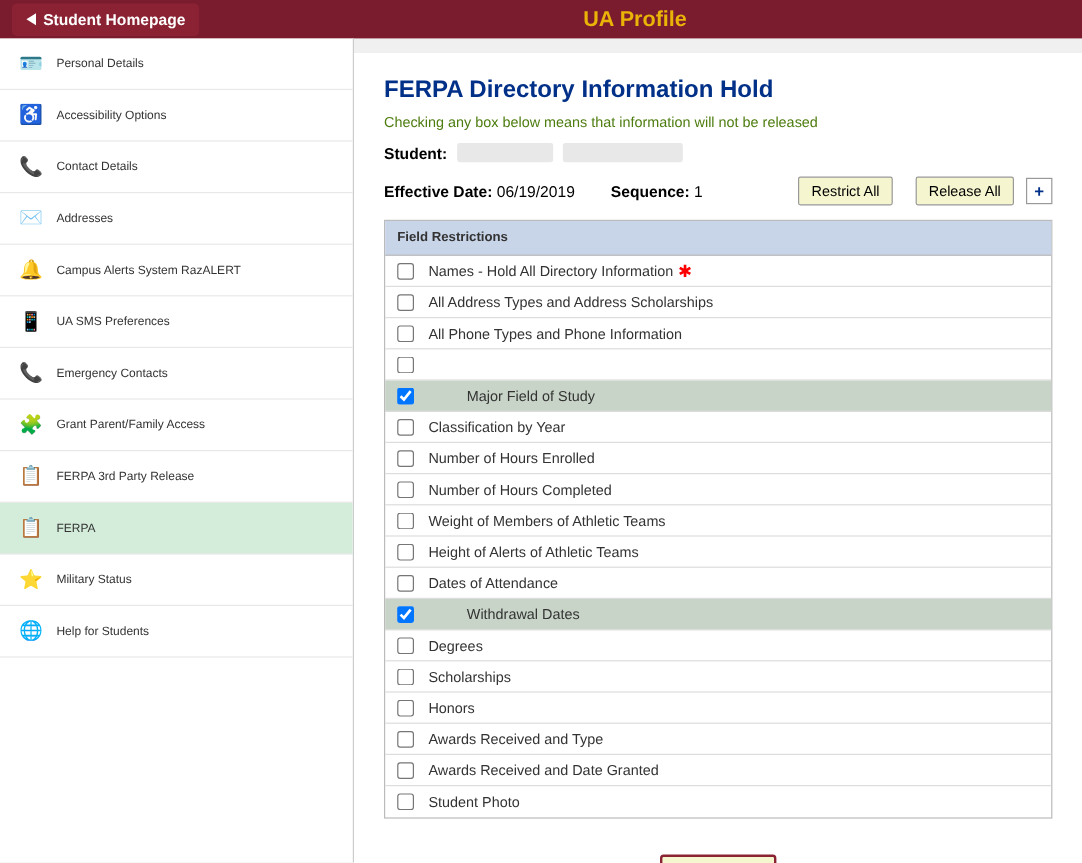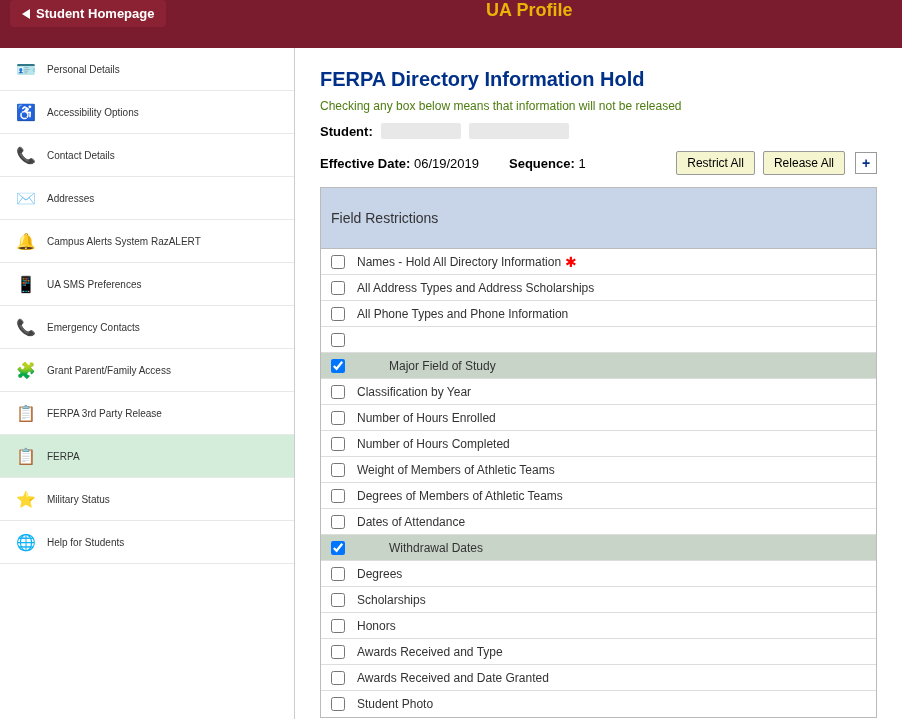--- a/index.html
+++ b/index.html
@@ -1,55 +1,55 @@
 <!DOCTYPE html>
 <html><head>
   <meta charset="utf-8">
   <style>
     * { box-sizing: border-box; margin: 0; padding: 0; }
     body { font-family: Arial, sans-serif; font-size: 13px; background: #f0f0f0; width: 902px; height: 719px; overflow: hidden; display: flex; flex-direction: column; }
 
     
-    .header { background: #7a1c2e; display: flex; align-items: flex-start; padding: 0 10px; height: 48px; }
+    .header { background: #7a1c2e; display: flex; align-items: center; padding: 0 10px; height: 32px; }
     .home-btn { background: #8b2233; border: none; color: white; padding: 6px 12px; border-radius: 4px; cursor: pointer; display: flex; align-items: center; gap: 6px; font-size: 13px; font-weight: bold; }
     .home-btn .chevron { width: 0; height: 0; border-top: 5px solid transparent; border-bottom: 5px solid transparent; border-right: 8px solid white; display: inline-block; }
     .header-title { flex: 1; text-align: center; color: #eab308; font-size: 18px; font-weight: bold; }
 
     
     .main-layout { display: flex; flex: 1; overflow: hidden; }
 
     
     .sidebar { width: 295px; background: white; border-right: 1px solid #ccc; overflow-y: auto; flex-shrink: 0; }
     .sidebar-item { display: flex; align-items: center; gap: 10px; padding: 10px 15px; cursor: pointer; border-bottom: 1px solid #e8e8e8; color: #333; font-size: 13px; }
     .sidebar-item.active { background: #d4edda; }
     .sidebar-icon { width: 22px; height: 22px; display: flex; align-items: center; justify-content: center; font-size: 16px; flex-shrink: 0; }
     .sidebar-label { font-size: 10px; }
 
     
-    .content { flex: 1; background: white; overflow-y: auto; padding: 20px 25px; }
+    .content { flex: 1; background: white; overflow-y: auto; padding: 20px 25px; margin-top: 12px; }
 
     .page-title { color: #003087; font-size: 20px; font-weight: bold; margin-bottom: 8px; }
     .subtitle { color: #4d7c0f; font-size: 12px; margin-bottom: 10px; }
     .student-row { display: flex; align-items: center; gap: 8px; margin-bottom: 12px; font-size: 13px; }
     .student-label { font-weight: bold; }
     .student-value-box { background: #e8e8e8; width: 80px; height: 16px; display: inline-block; border-radius: 2px; }
     .student-value-box2 { background: #e8e8e8; width: 100px; height: 16px; display: inline-block; border-radius: 2px; }
 
     .controls-row { display: flex; align-items: center; margin-bottom: 12px; gap: 10px; }
     .effective-date { font-size: 13px; }
     .effective-label { font-weight: bold; }
     .sequence-section { margin-left: 20px; font-size: 13px; }
     .seq-label { font-weight: bold; }
-    .buttons-group { margin-left: auto; display: flex; gap: 8px; }
+    .buttons-group { margin-left: auto; display: flex; gap: 19px; }
     .btn-restrict { background: #f5f5d0; border: 1px solid #999; padding: 4px 10px; cursor: pointer; font-size: 12px; border-radius: 2px; }
     .btn-release { background: #f5f5d0; border: 1px solid #999; padding: 4px 10px; cursor: pointer; font-size: 12px; border-radius: 2px; }
     .add-btn { background: white; border: 1px solid #999; width: 22px; height: 22px; display: flex; align-items: center; justify-content: center; cursor: pointer; font-size: 14px; font-weight: bold; color: #003087; }
 
     .table-container { border: 1px solid #bbb; margin-bottom: 20px; }
-    .table-header { background: #c8d4e8; padding: 22px 10px; font-weight: normal; font-size: 14px; color: #333; border-bottom: 1px solid #bbb; }
+    .table-header { background: #c8d4e8; padding: 8px 10px; font-weight: bold; font-size: 11px; color: #333; border-bottom: 1px solid #bbb; }
 
     .field-row { display: flex; align-items: center; padding: 4px 10px; border-bottom: 1px solid #ddd; min-height: 26px; }
     .field-row:last-child { border-bottom: none; }
     .field-row.checked-row { background: #c8d4c8; gap: 32px; }
     .field-row input[type="checkbox"] { margin-right: 12px; width: 14px; height: 14px; cursor: pointer; flex-shrink: 0; }
     .field-name { font-size: 12px; color: #333; }
     .asterisk { color: red; font-size: 14px; margin-left: 4px; }
 
     .save-row { display: flex; justify-content: center; padding: 10px 0; }
     .btn-save { background: #f5f5d0; border: 2px solid #8b2233; padding: 6px 30px; cursor: pointer; font-size: 14px; border-radius: 3px; font-weight: bold; }
@@ -178,21 +178,21 @@
           <div class="field-row">
             <input type="checkbox" style="">
             <span class="field-name">Number of Hours Completed</span>
           </div>
           <div class="field-row">
             <input type="checkbox" style="">
             <span class="field-name">Weight of Members of Athletic Teams</span>
           </div>
           <div class="field-row">
             <input type="checkbox" style="">
-            <span class="field-name">Degrees of Members of Athletic Teams</span>
+            <span class="field-name">Height of Alerts of Athletic Teams</span>
           </div>
           <div class="field-row">
             <input type="checkbox" style="">
             <span class="field-name">Dates of Attendance</span>
           </div>
           <div class="field-row checked-row">
             <input type="checkbox" checked="" style="">
             <span class="field-name">Withdrawal Dates</span>
           </div>
           <div class="field-row">

